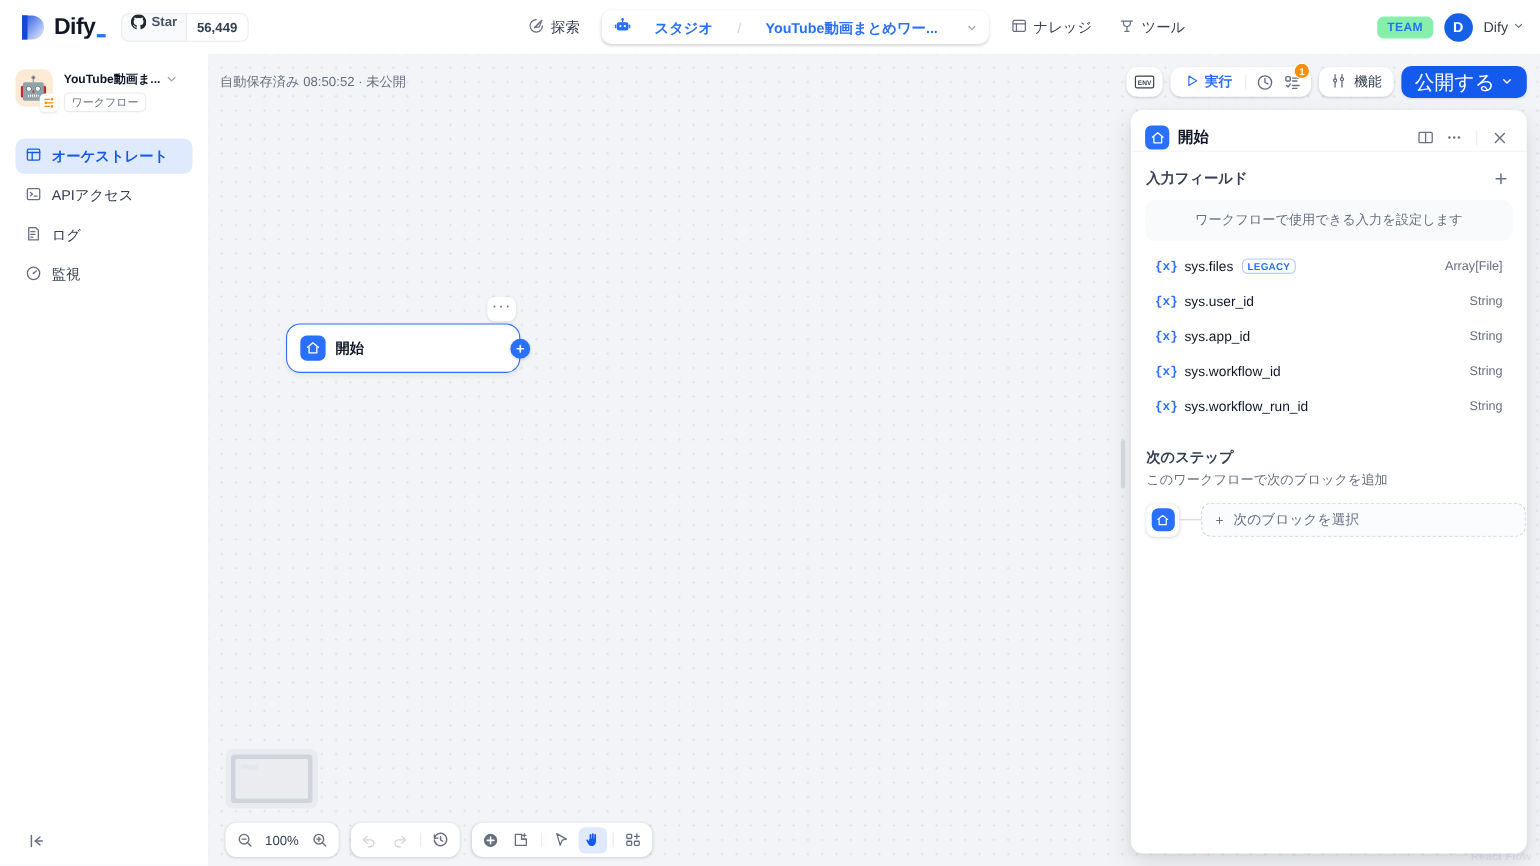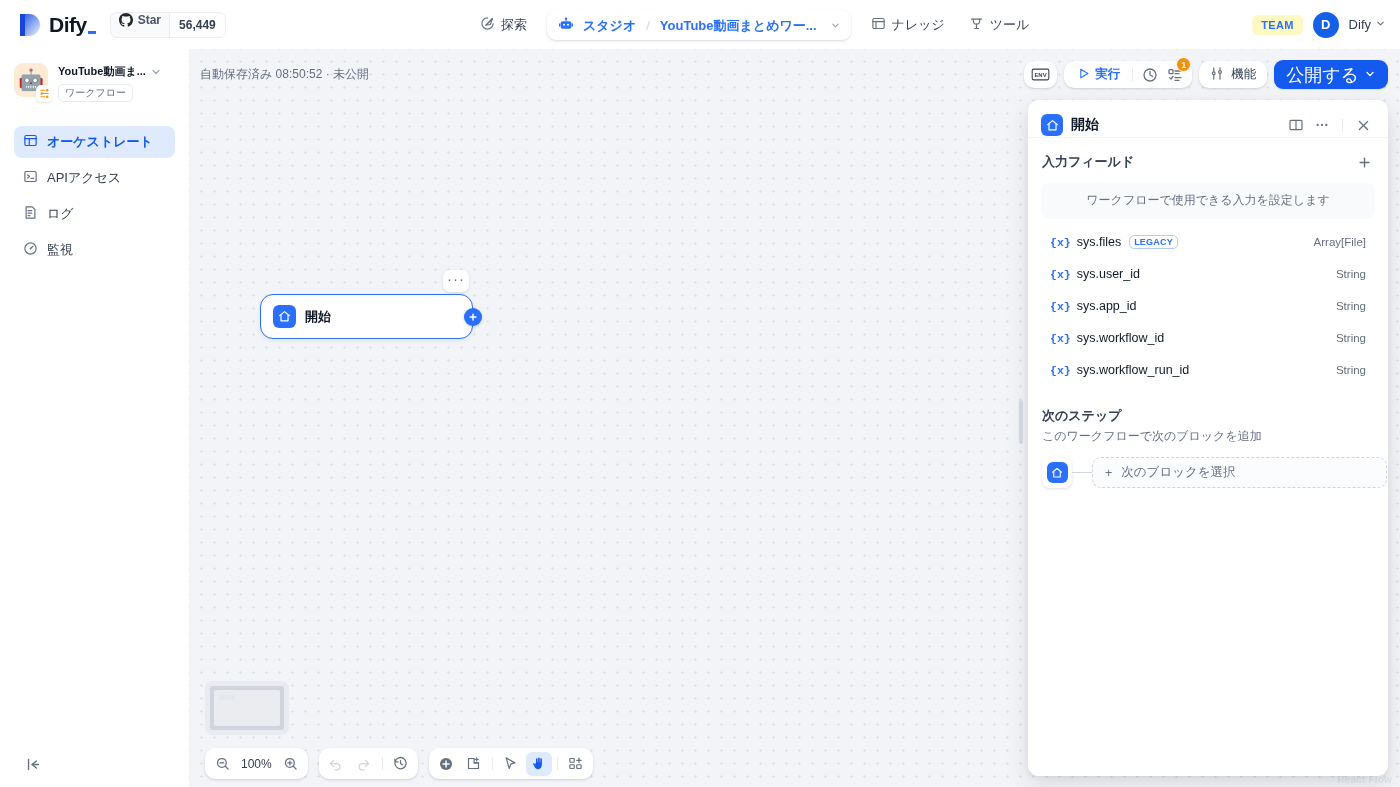--- a/index.html
+++ b/index.html
@@ -49,37 +49,37 @@
   .hdr-center {
     position: absolute; left: 468px; top: 0; height: 49px;
     display: flex; align-items: center; gap: 0px;
   }
   .nav-item {
     display: flex; align-items: center; gap: 6px;
     padding: 6px 12px; border-radius: 8px; cursor: pointer;
     font-size: 13px; color: #354052; font-weight: 500; white-space: nowrap;
   }
   .studio-pill {
-    display: flex; align-items: center; gap: 9px;
+    display: flex; align-items: center; gap: 21px;
     background: #ffffff; border-radius: 9px;
     padding: 6px 10px 4px 11px; margin: 0 8px;
     box-shadow: 0 1px 2px rgba(16,24,40,0.06), 0 1px 3px rgba(16,24,40,0.10);
     cursor: pointer; white-space: nowrap;
   }
   .studio-pill .sp-label { font-size: 13px; font-weight: 700; color: #2970ff; }
   .studio-pill .sp-sep { color: #d0d5dd; font-size: 13px; margin: 0 1px; }
   .studio-pill .sp-name { font-size: 13px; font-weight: 700; color: #2970ff; max-width: 170px; overflow: hidden; text-overflow: ellipsis; white-space: nowrap; }
   .studio-pill .sp-caret { color: #98a2b3; margin-left: 4px; display: flex; }
 
   .hdr-right {
     position: absolute; right: 14px; top: 0; height: 49px;
     display: flex; align-items: center; gap: 10px;
   }
   .team-badge {
-    background: #fef9c3; color: #2970ff; font-size: 11px; font-weight: 700;
+    background: #86efac; color: #2970ff; font-size: 11px; font-weight: 700;
     padding: 4px 9px; border-radius: 6px; letter-spacing: 0.3px;
   }
   .avatar {
     width: 26px; height: 26px; border-radius: 50%; background: #1660e8;
     color: #fff; font-size: 13px; font-weight: 600;
     display: flex; align-items: center; justify-content: center;
   }
   .user-name { font-size: 13px; color: #354052; display: flex; align-items: center; gap: 4px; cursor: pointer; }
 
   

